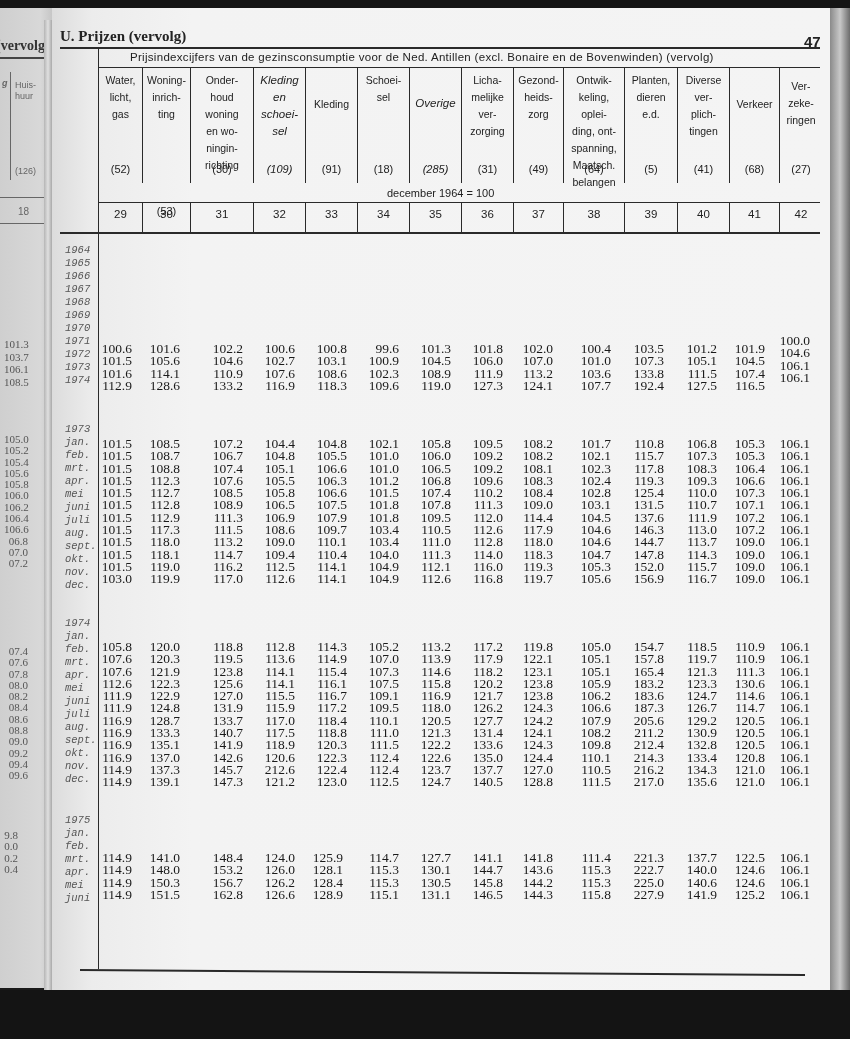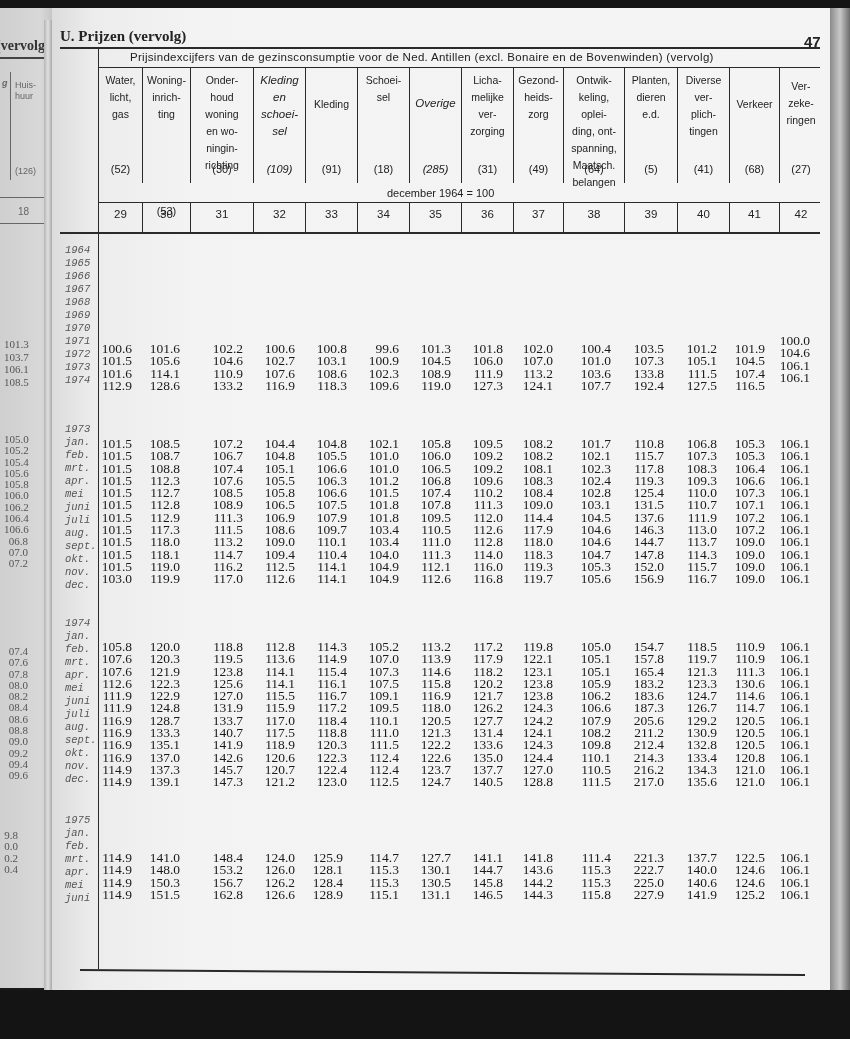--- a/index.html
+++ b/index.html
@@ -608,21 +608,21 @@
       <div>112.8</div>
       <div>113.6</div>
       <div>114.1</div>
       <div>114.1</div>
       <div>115.5</div>
       <div>115.9</div>
       <div>117.0</div>
       <div>117.5</div>
       <div>118.9</div>
       <div>120.6</div>
-      <div>120.7</div>
+      <div>212.6</div>
       <div>121.2</div>
     </div>
     <div class="datacol" style="top: 641px; left: 307px; width: 40px;">
       <div>114.3</div>
       <div>114.9</div>
       <div>115.4</div>
       <div>116.1</div>
       <div>116.7</div>
       <div>117.2</div>
       <div>118.4</div>

